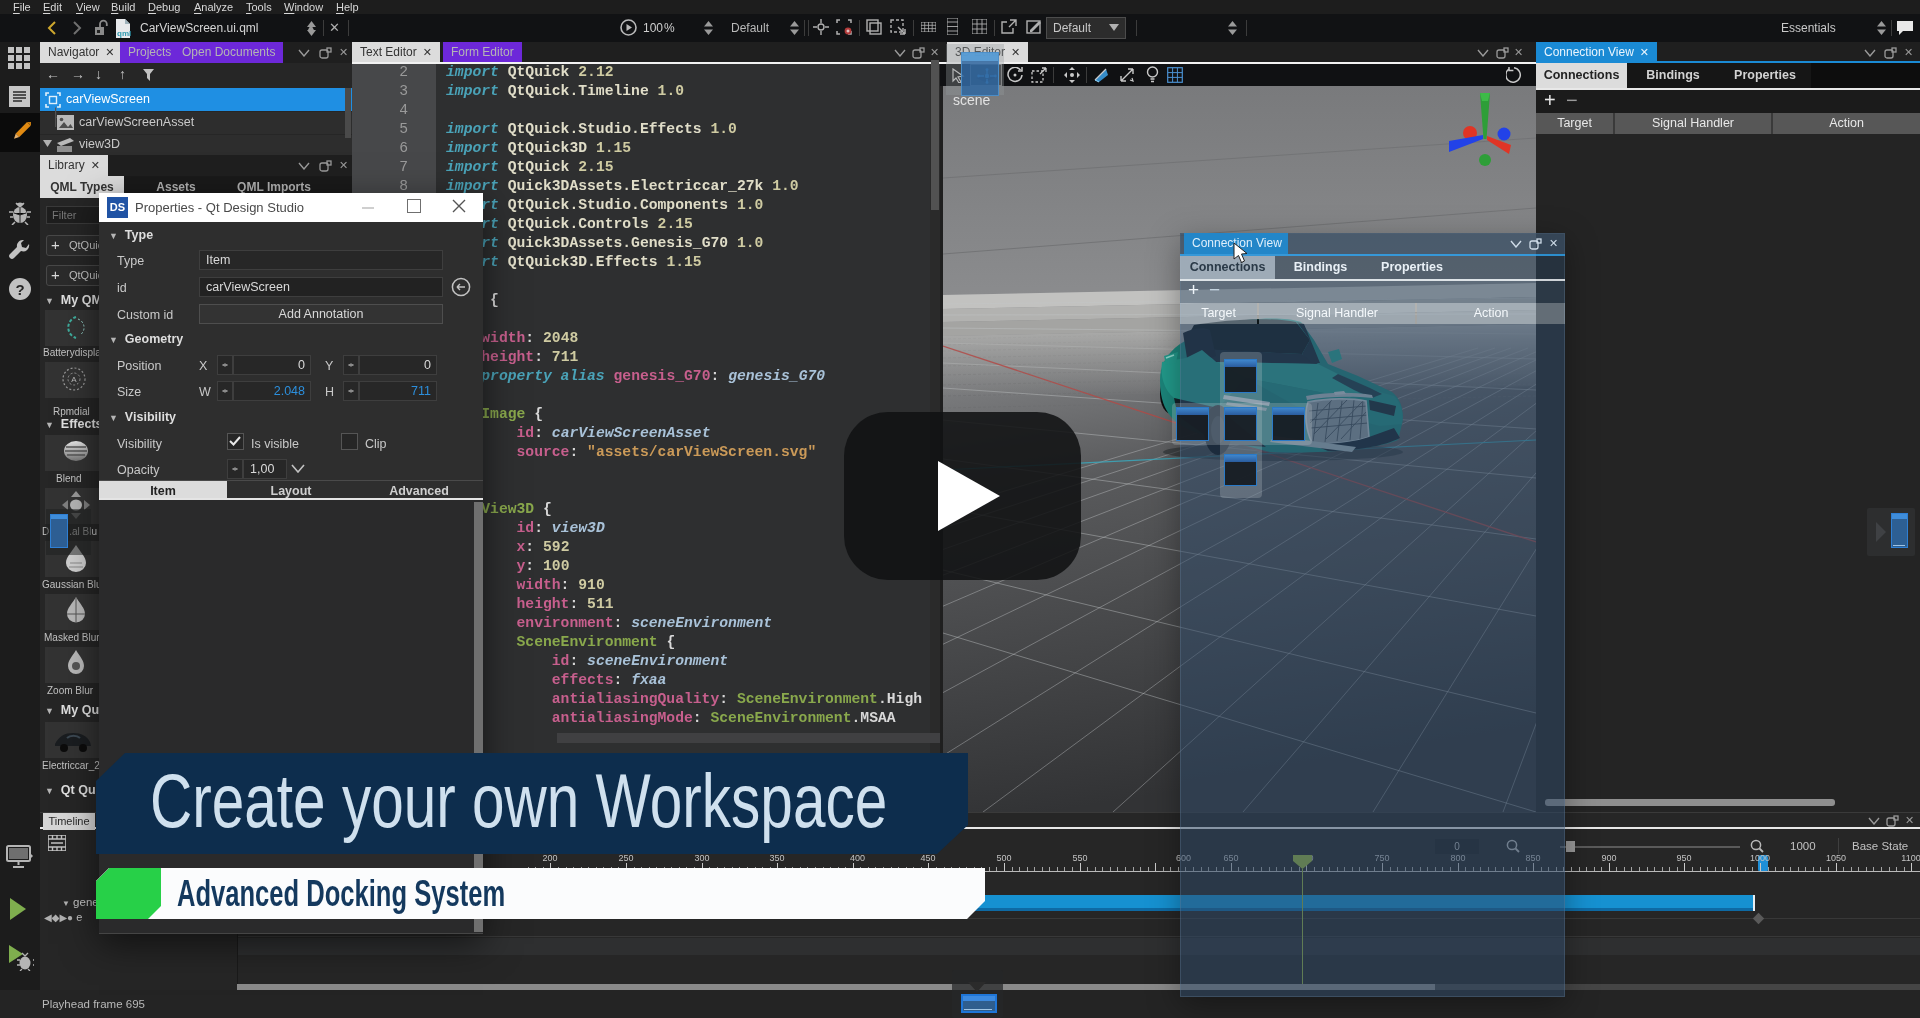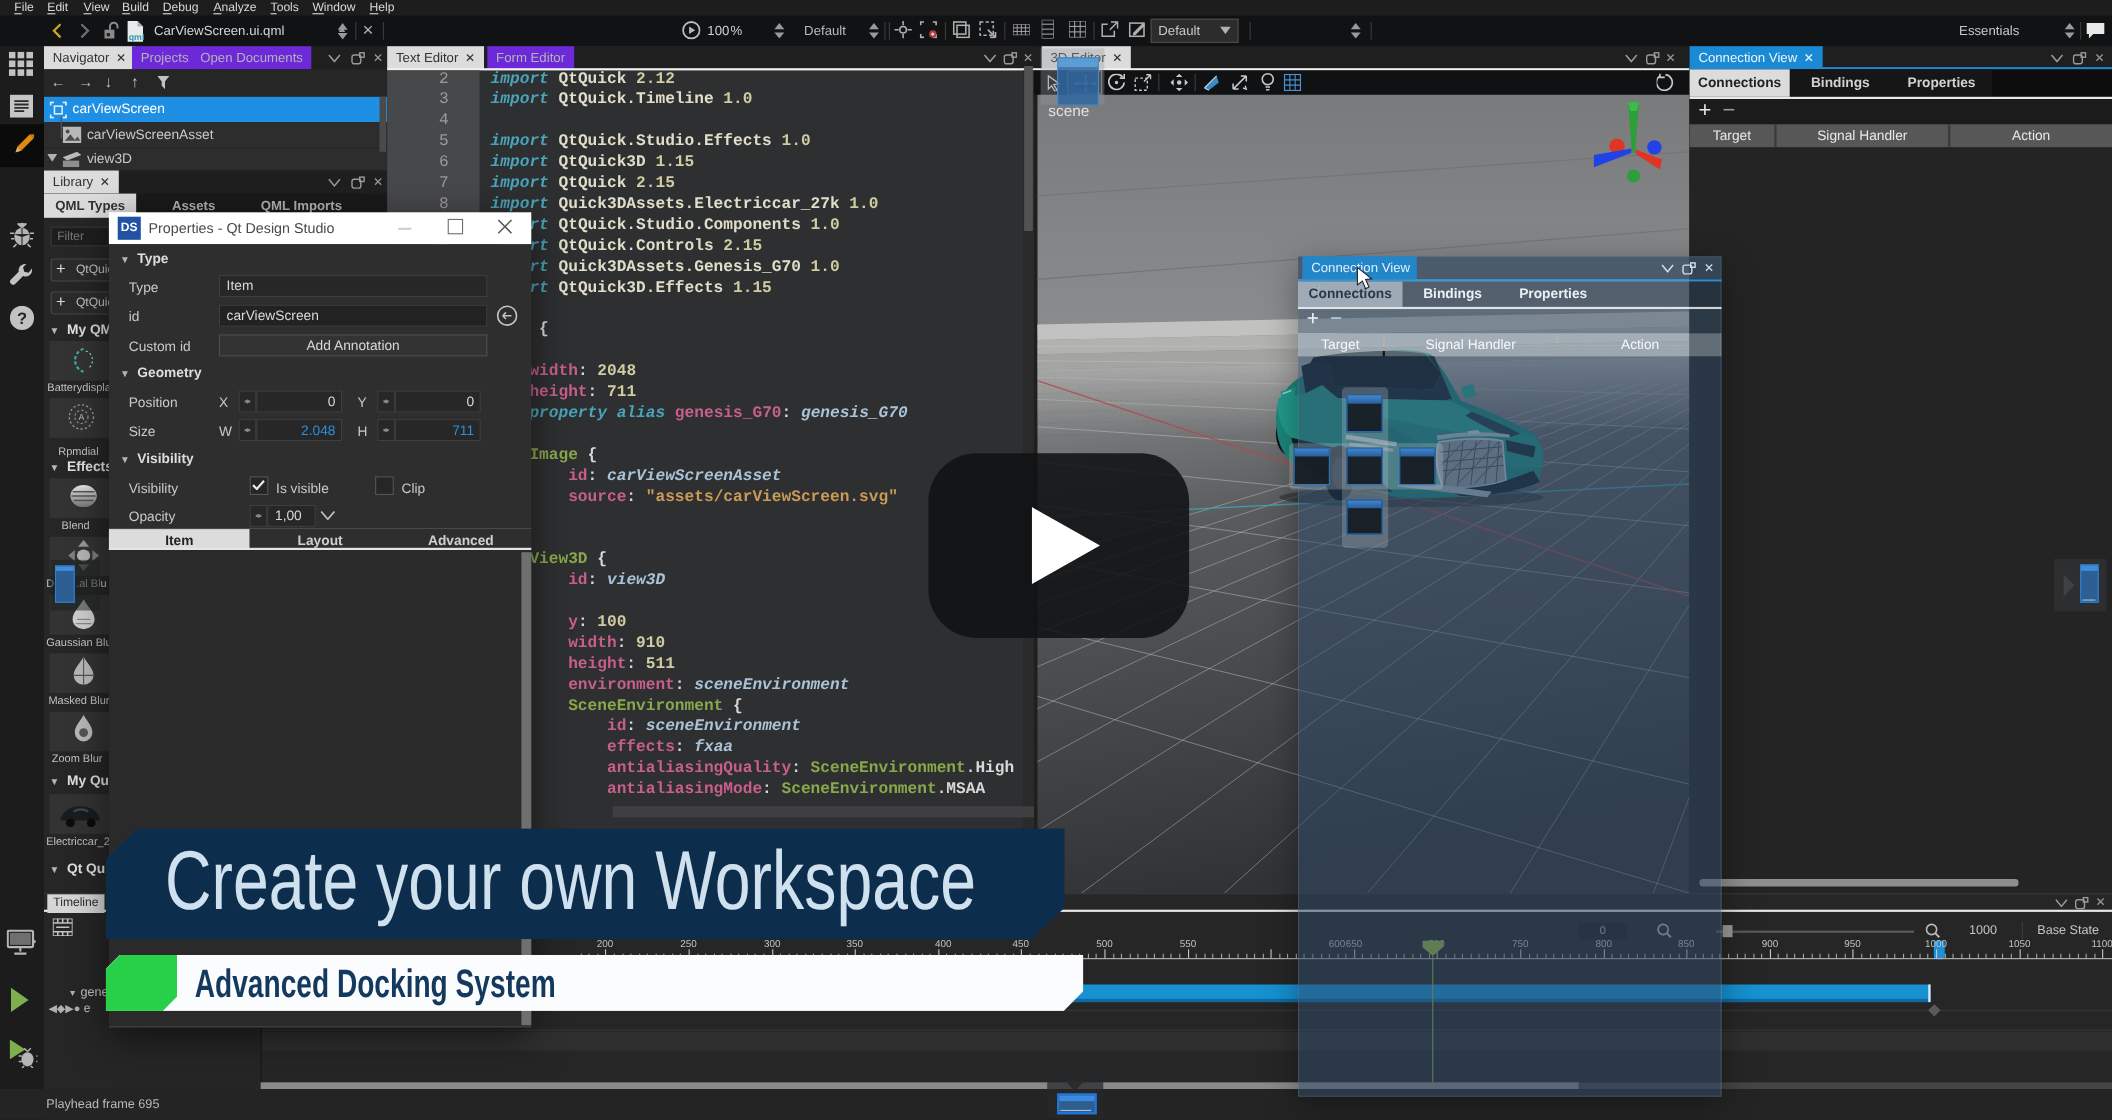--- a/index.html
+++ b/index.html
@@ -467,20 +467,24 @@
       <div class="cl" style="top:417px">
           <span class="ln">24</span>
         </div>
       <div class="cl" style="top:436px">
           <span class="ln">25</span>
           <span class="ct">    <span class="typ">View3D</span> <span class="pn">{</span></span>
         </div>
       <div class="cl" style="top:455px">
           <span class="ln">26</span>
           <span class="ct">        <span class="prop">id</span><span class="pn">:</span> <i class="idv">view3D</i></span>
+        </div>
+      <div class="cl" style="top:474px">
+          <span class="ln">27</span>
+          <span class="ct">        <span class="prop">x</span><span class="pn">:</span> <span class="num">592</span></span>
         </div>
       <div class="cl" style="top:493px">
           <span class="ln">28</span>
           <span class="ct">        <span class="prop">y</span><span class="pn">:</span> <span class="num">100</span></span>
         </div>
       <div class="cl" style="top:512px">
           <span class="ln">29</span>
           <span class="ct">        <span class="prop">width</span><span class="pn">:</span> <span class="num">910</span></span>
         </div>
       <div class="cl" style="top:531px">
@@ -852,21 +856,21 @@
       <div class="abs" style="left:1047px;top:12px;width:1px;height:4px;background:#a5a5a5;"></div>
       <div class="abs" style="left:1055px;top:12px;width:1px;height:4px;background:#a5a5a5;"></div>
       <div class="abs" style="left:1062px;top:12px;width:1px;height:4px;background:#a5a5a5;"></div>
       <div class="abs" style="left:1070px;top:12px;width:1px;height:4px;background:#a5a5a5;"></div>
       <div class="abs" style="left:1077px;top:12px;width:1px;height:4px;background:#a5a5a5;"></div>
       <div class="abs" style="left:1085px;top:12px;width:1px;height:4px;background:#a5a5a5;"></div>
       <div class="abs" style="left:1093px;top:12px;width:1px;height:4px;background:#a5a5a5;"></div>
       <div class="abs" style="left:1100px;top:12px;width:1px;height:4px;background:#a5a5a5;"></div>
       <div class="abs" style="left:1108px;top:12px;width:1px;height:4px;background:#a5a5a5;"></div>
       <div class="abs" style="left:1115px;top:8px;width:1px;height:8px;background:#c9c9c9;"></div>
-      <div class="abs txt" style="left:1168px;top:-2px;width:24px;text-align:left;color:#c2c2c2;font-size:9px;">600</div>
+      <div class="abs txt" style="left:1127px;top:-2px;width:24px;text-align:right;color:#c2c2c2;font-size:9px;">600</div>
       <div class="abs" style="left:1123px;top:12px;width:1px;height:4px;background:#a5a5a5;"></div>
       <div class="abs" style="left:1130px;top:12px;width:1px;height:4px;background:#a5a5a5;"></div>
       <div class="abs" style="left:1138px;top:12px;width:1px;height:4px;background:#a5a5a5;"></div>
       <div class="abs" style="left:1145px;top:12px;width:1px;height:4px;background:#a5a5a5;"></div>
       <div class="abs" style="left:1153px;top:12px;width:1px;height:4px;background:#a5a5a5;"></div>
       <div class="abs" style="left:1161px;top:12px;width:1px;height:4px;background:#a5a5a5;"></div>
       <div class="abs" style="left:1168px;top:12px;width:1px;height:4px;background:#a5a5a5;"></div>
       <div class="abs" style="left:1176px;top:12px;width:1px;height:4px;background:#a5a5a5;"></div>
       <div class="abs" style="left:1183px;top:12px;width:1px;height:4px;background:#a5a5a5;"></div>
       <div class="abs" style="left:1191px;top:8px;width:1px;height:8px;background:#c9c9c9;"></div>

